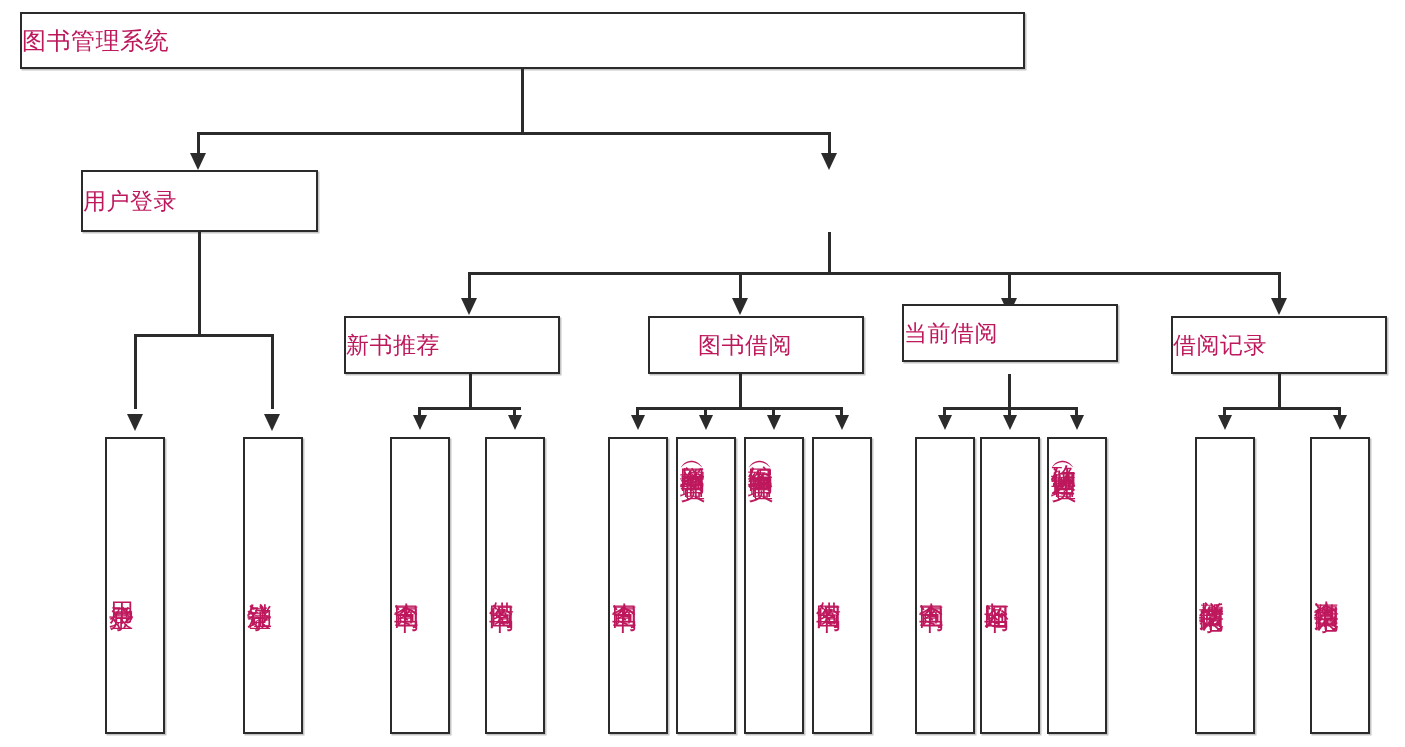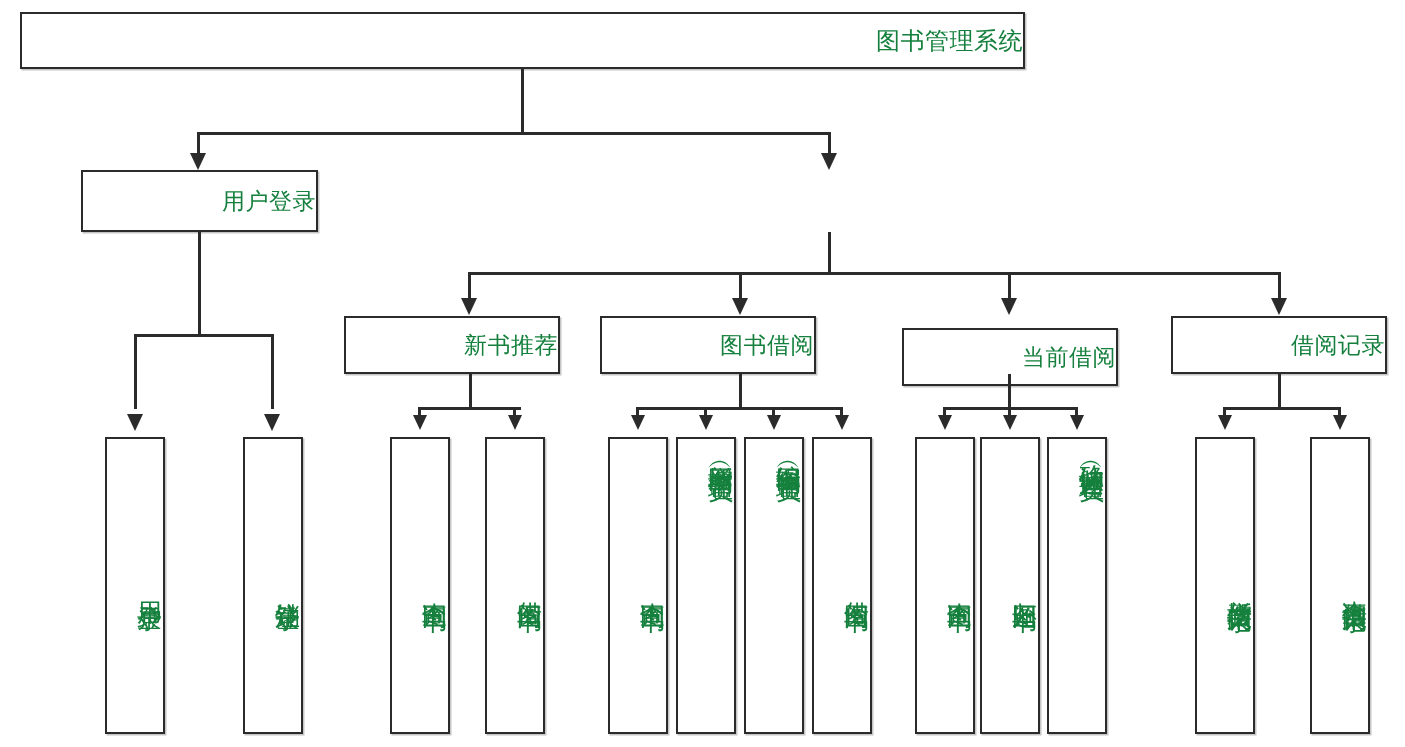--- a/index.html
+++ b/index.html
@@ -17,24 +17,24 @@
     height: 747px;
     background: #ffffff;
     overflow: hidden;
   }
   
   .node {
     position: absolute;
     box-sizing: border-box;
     border: 2.5px solid #2b2b2b;
     background: #ffffff;
-    color: #15803d;
+    color: #be185d;
     display: flex;
     align-items: center;
-    justify-content: flex-end;
+    justify-content: flex-start;
     box-shadow: 1.5px 1.5px 0 rgba(150,150,150,0.55);
   }
   .node .label {
     display: block;
     letter-spacing: 0.5px;
     white-space: nowrap;
   }
   
   .node.h .label {
     writing-mode: horizontal-tb;
@@ -130,24 +130,24 @@
   <div class="line v" style="left:739px; top:272px; height:28px;"></div>
   <div class="arrow" style="left:732px; top:298px;"></div>
   <div class="line v" style="left:1008px; top:272px; height:28px;"></div>
   <div class="arrow" style="left:1001px; top:298px;"></div>
   <div class="line v" style="left:1278px; top:272px; height:28px;"></div>
   <div class="arrow" style="left:1271px; top:298px;"></div>
 
   <div class="node h" style="left:344px; top:316px; width:216px; height:58px;">
     <span class="label">新书推荐</span>
   </div>
-  <div class="node h" style="left:600px; top:316px; width:216px; height:58px;">
+  <div class="node h" style="left:648px; top:316px; width:216px; height:58px;padding-left:48px;">
     <span class="label">图书借阅</span>
   </div>
-  <div class="node h" style="left:902px; top:328px; width:216px; height:58px;">
+  <div class="node h" style="left:902px; top:304px; width:216px; height:58px;">
     <span class="label">当前借阅</span>
   </div>
   <div class="node h" style="left:1171px; top:316px; width:216px; height:58px;">
     <span class="label">借阅记录</span>
   </div>
 
   <div class="line v" style="left:469px; top:374px; height:35px;"></div>
   <div class="line h" style="left:418px; top:407px; width:103px;"></div>
   <div class="line v" style="left:418px; top:407px; height:10px;"></div>
   <div class="arrow small" style="left:413px; top:415px;"></div>

